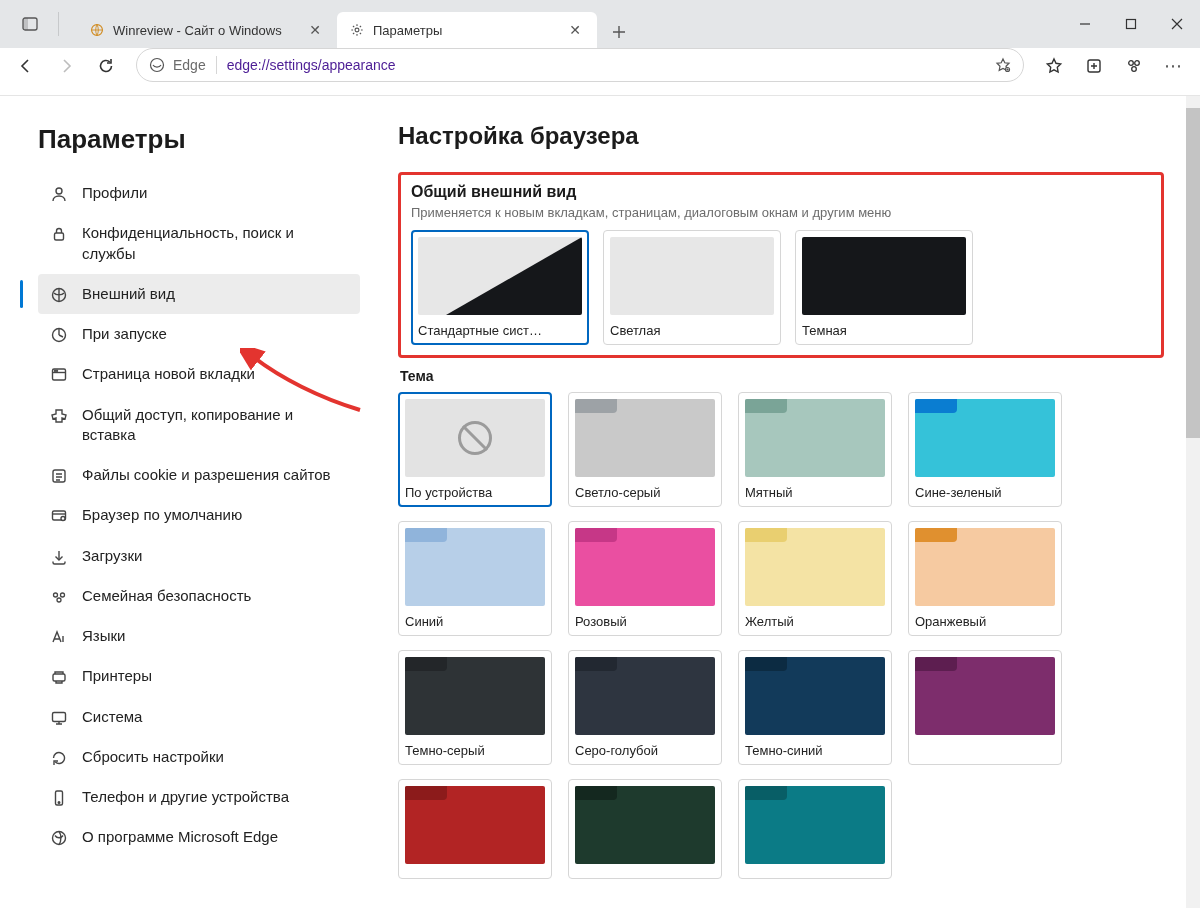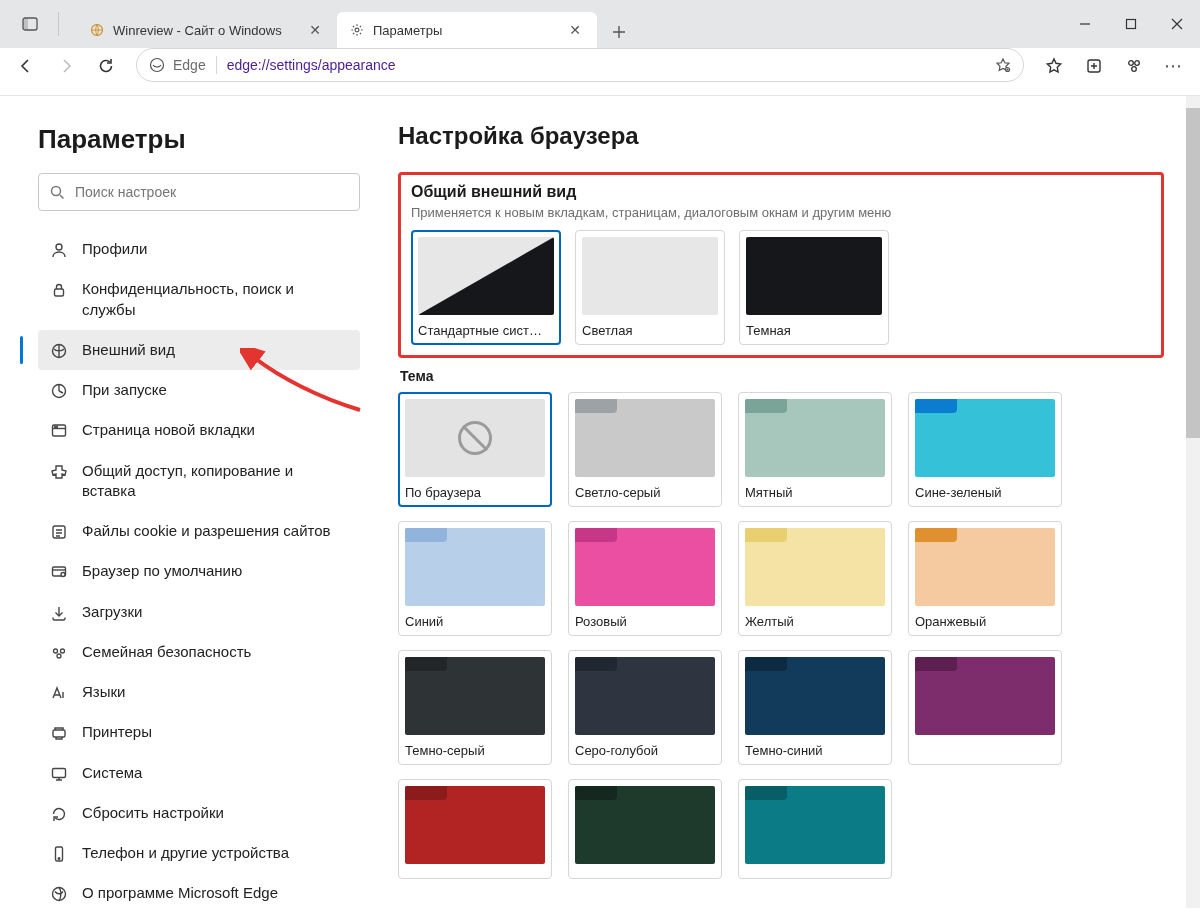--- a/index.html
+++ b/index.html
@@ -118,21 +118,21 @@
     border:3px solid #e3342f;
     border-radius:4px;
     padding:8px 10px 10px 10px;
     margin-bottom:10px;
   }
   .section-heading { font-size:16px; font-weight:600; margin-bottom:4px; }
   .section-sub { font-size:13px; color:#6d6d6d; margin-bottom:10px; }
 
   .card-row { display:flex; gap:14px; }
   .card {
-    width:150px;
+    width:178px;
     border:1px solid #d6d6d6;
     border-radius:4px;
     background:#fff;
     padding:6px;
     display:flex; flex-direction:column;
   }
   .card.selected { border:2px solid #0067c0; padding:5px; }
   .swatch {
     height:78px; border-radius:2px; overflow:hidden;
     display:flex; align-items:center; justify-content:center;
@@ -308,27 +308,20 @@
       </svg>
     </div>
 
   <div class="more-btn">⋯</div>
 </div>
 
 <div class="content">
 
   <aside class="sidebar">
     <h1 class="settings-title">Параметры</h1>
-    <div class="search-box">
-      <svg width="16" height="16" viewBox="0 0 16 16" stroke="#777" fill="none" stroke-width="1.5">
-          <circle cx="7" cy="7" r="4.5"></circle>
-          <path d="M11 11l3.5 3.5"></path>
-        </svg>
-      <input type="text" placeholder="Поиск настроек" style="">
-    </div>
     <nav class="nav" id="nav">
         <div class="nav-item">
           <span class="nav-icon">
             <svg width="18" height="18" viewBox="0 0 18 18" stroke="currentColor" fill="none" stroke-width="1.4">
               <circle cx="9" cy="6" r="3"></circle>
               <path d="M3 16c0-3 2.7-5 6-5s6 2 6 5"></path>
             </svg>
           </span>
                  <span class="label">Профили</span>
         </div>
@@ -495,21 +488,21 @@
         </div>
       </div>
     </div>
 
     <div class="theme-heading">Тема</div>
     <div class="theme-grid" id="theme-grid">
         <div class="tcard selected">
           <div class="tswatch default-swatch">
             <div class="noicon"></div>
           </div>
-          <div class="tlabel">По браузера</div>
+          <div class="tlabel">По устройства</div>
         </div>
         <div class="tcard">
           <div class="tswatch" style="background:#c9c9c9">
             <div class="folder-tab" style="background:#9da2a6"></div>
           </div>
           <div class="tlabel">Светло-серый</div>
         </div>
         <div class="tcard">
           <div class="tswatch" style="background:#a7c7bd">
             <div class="folder-tab" style="background:#7aa497"></div>

